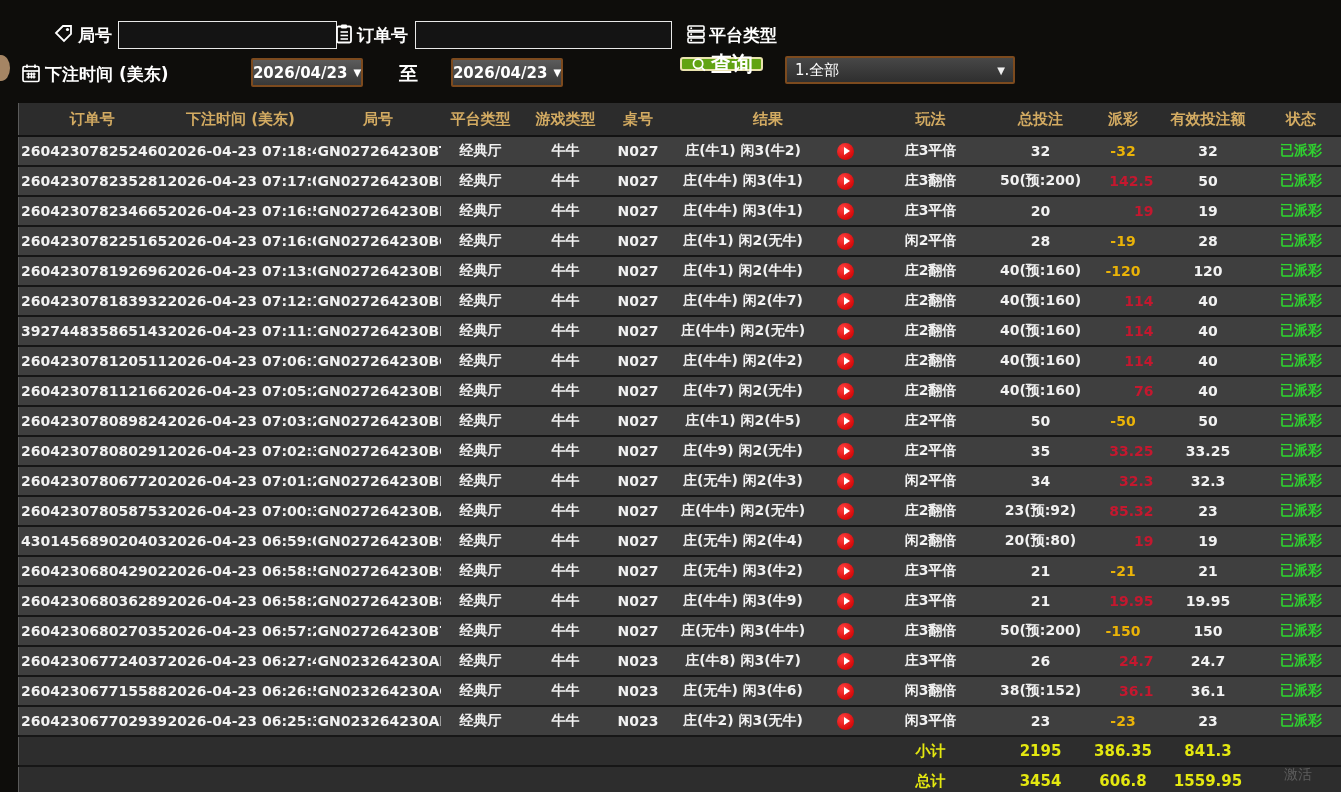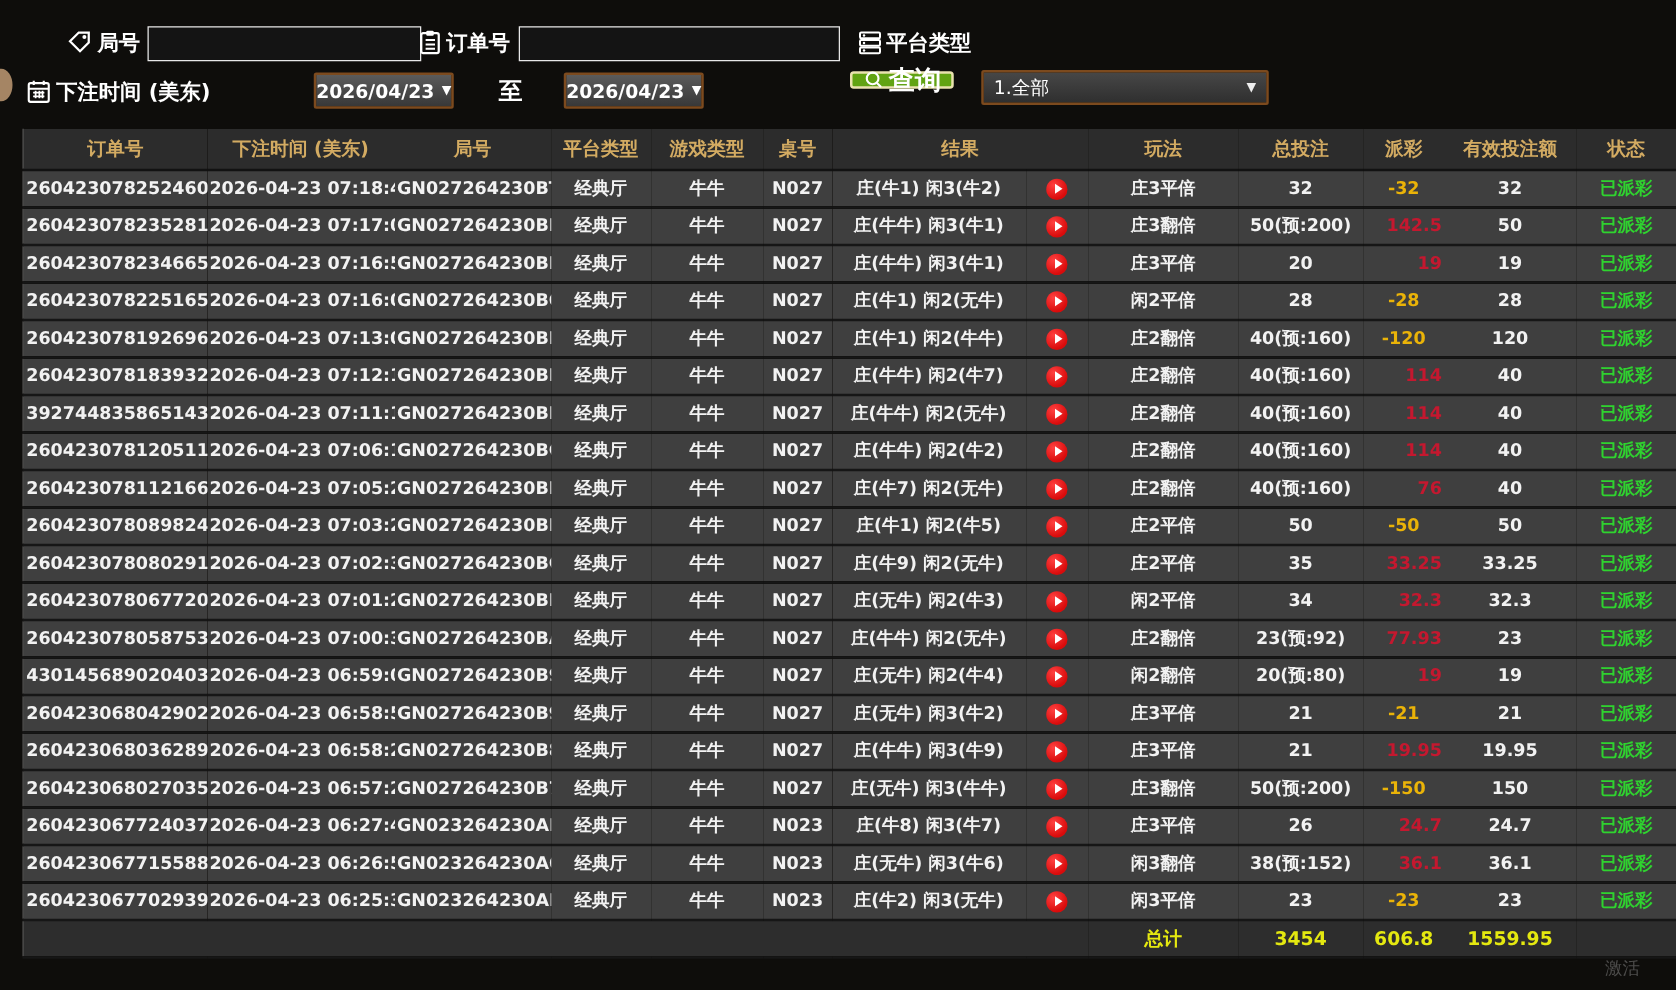--- a/index.html
+++ b/index.html
@@ -237,21 +237,21 @@
         <td>260423078225165</td>
         <td>2026-04-23 07:16:02</td>
         <td>GN027264230BQ</td>
         <td>经典厅</td>
         <td>牛牛</td>
         <td>N027</td>
         <td>庄(牛1) 闲2(无牛)</td>
         <td><span class="playicon"></span></td>
         <td>闲2平倍</td>
         <td>28</td>
-        <td class="neg">-28</td>
+        <td class="neg">-19</td>
         <td>28</td>
         <td class="status">已派彩</td>
       </tr>
       <tr>
         <td>260423078192696</td>
         <td>2026-04-23 07:13:02</td>
         <td>GN027264230BN</td>
         <td>经典厅</td>
         <td>牛牛</td>
         <td>N027</td>
@@ -372,21 +372,21 @@
         <td>260423078058753</td>
         <td>2026-04-23 07:00:35</td>
         <td>GN027264230BA</td>
         <td>经典厅</td>
         <td>牛牛</td>
         <td>N027</td>
         <td>庄(牛牛) 闲2(无牛)</td>
         <td><span class="playicon"></span></td>
         <td>庄2翻倍</td>
         <td>23(预:92)</td>
-        <td class="pos">77.93</td>
+        <td class="pos">85.32</td>
         <td>23</td>
         <td class="status">已派彩</td>
       </tr>
       <tr>
         <td>430145689020403</td>
         <td>2026-04-23 06:59:08</td>
         <td>GN027264230B9</td>
         <td>经典厅</td>
         <td>牛牛</td>
         <td>N027</td>
@@ -483,20 +483,28 @@
         <td>庄(牛2) 闲3(无牛)</td>
         <td><span class="playicon"></span></td>
         <td>闲3平倍</td>
         <td>23</td>
         <td class="neg">-23</td>
         <td>23</td>
         <td class="status">已派彩</td>
       </tr>
     </tbody>
   <tfoot>
+    <tr>
+      <td colspan="8"></td>
+      <td>小计</td>
+      <td>2195</td>
+      <td>386.35</td>
+      <td>841.3</td>
+      <td></td>
+    </tr>
     <tr>
       <td colspan="8"></td>
       <td>总计</td>
       <td>3454</td>
       <td>606.8</td>
       <td>1559.95</td>
       <td></td>
     </tr>
   </tfoot>
 </table>

